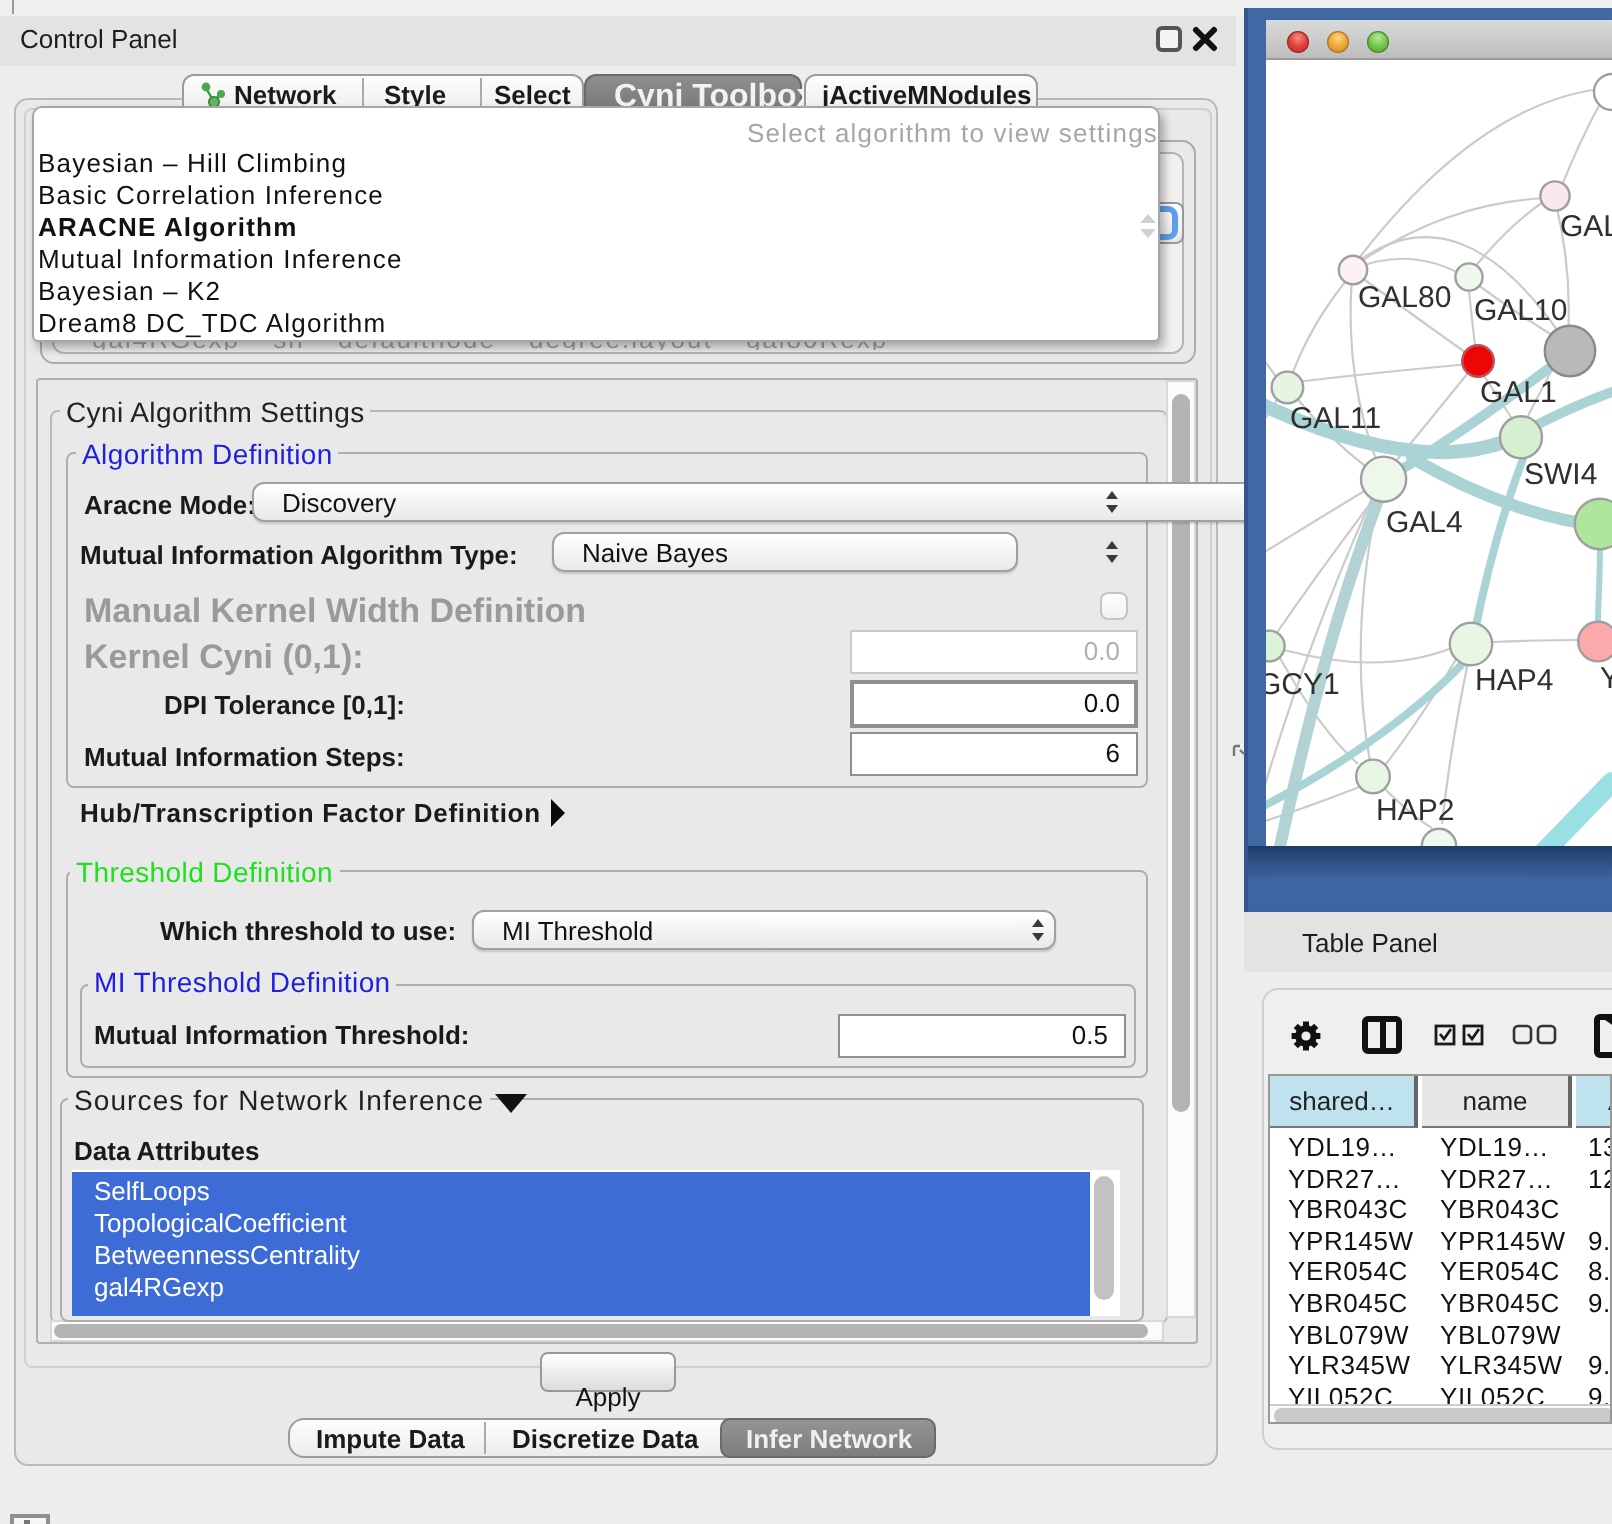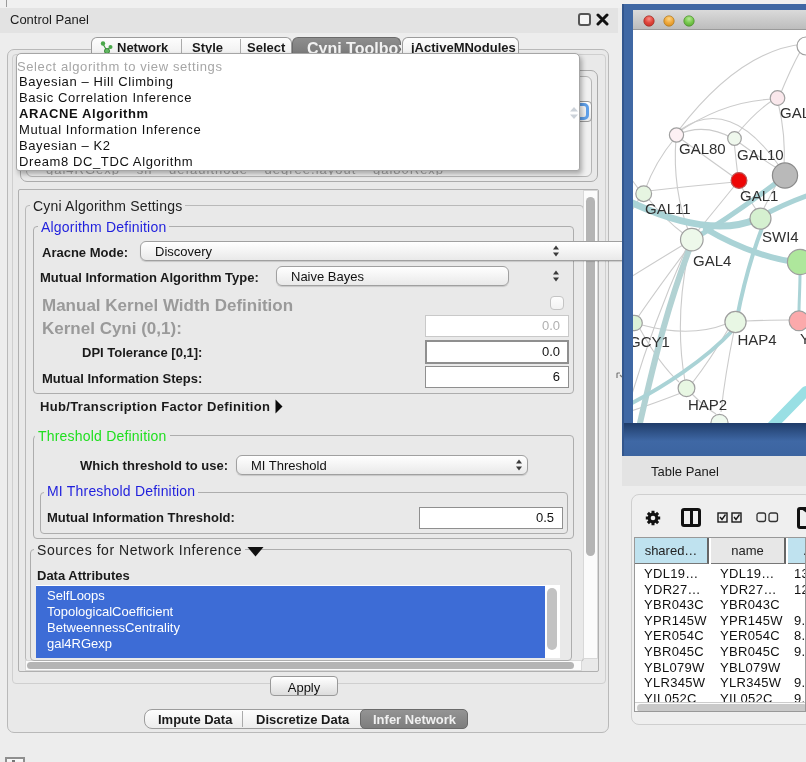--- a/index.html
+++ b/index.html
@@ -75,21 +75,21 @@
 <div class="abs" style="left:583px;top:190px;width:15px;height:469px;background:#fbfbfb;border:1px solid #d8d8d8;"></div>
 <div class="abs" style="left:586px;top:197px;width:9px;height:359px;background:#b4b4b4;border-radius:5px;"></div>
 
 <div class="abs" style="left:25px;top:660px;width:557px;height:11px;background:#fbfbfb;border:1px solid #d8d8d8;"></div>
 <div class="abs" style="left:27px;top:662px;width:547px;height:7px;background:#b4b4b4;border-radius:4px;"></div>
 
 <div class="gbox" style="left:33px;top:226px;width:541px;height:168px;"></div>
 <div class="gtitle" style="left:38px;top:219px;color:#1f1fdd;">Algorithm Definition</div>
 
 <div class="lbl" style="left:42px;top:245px;">Aracne Mode:</div>
-<div class="combo" style="left:140px;top:241px;width:503px;height:20px;">
+<div class="combo" style="left:126px;top:241px;width:503px;height:20px;">
   <span class="ctext">Discovery</span>
 </div>
 <svg class="carr" style="left:553px;top:245px;" width="6" height="12" viewBox="0 0 6 12">
   <path d="M3 0.5 L6 4.5 L0 4.5 Z" fill="#3a3a3a"></path>
     <path d="M3 11.5 L6 7.5 L0 7.5 Z" fill="#3a3a3a"></path>
 </svg>
 
 <div class="lbl" style="left:40px;top:270px;">Mutual Information Algorithm Type:</div>
 <div class="combo" style="left:276px;top:266px;width:233px;height:20px;">
   <span class="ctext">Naive Bayes</span>
@@ -141,34 +141,34 @@
 </svg>
 
 <div class="lbl" style="left:37px;top:568px;">Data Attributes</div>
 
 <div class="abs" style="left:36px;top:585px;width:524px;height:73px;background:#fff;overflow:hidden;">
   <div class="abs" style="left:0;top:1px;width:509px;height:72px;background:#3d6cd6;"></div>
   <div class="abs" style="left:11px;top:3px;font-size:13px;color:#fff;line-height:16px;">SelfLoops<br>TopologicalCoefficient<br>BetweennessCentrality<br>gal4RGexp</div>
   <div class="abs" style="left:511px;top:3px;width:10px;height:62px;background:#c2c2c2;border-radius:5px;"></div>
 </div>
 
-<div class="abs" style="left:270px;top:676px;width:68px;height:20px;background:linear-gradient(#ffffff,#dcdcdc);border:1px solid #999;border-radius:4px;text-align:center;font-size:13px;color:#111;padding-top:3px;">Apply</div>
+<div class="abs" style="left:270px;top:676px;width:68px;height:20px;background:linear-gradient(#ffffff,#dcdcdc);border:1px solid #999;border-radius:4px;text-align:center;font-size:13px;color:#111;padding-top:14px;">Apply</div>
 
 <div class="abs" style="left:144px;top:709px;width:324px;height:20px;background:linear-gradient(#fdfdfd,#ececec);border:1px solid #9c9c9c;border-radius:8px;"></div>
 <div class="abs" style="left:242px;top:711px;width:1px;height:16px;background:#aaa;"></div>
 <div class="abs lbl" style="left:158px;top:712px;font-weight:600;">Impute Data</div>
 <div class="abs lbl" style="left:256px;top:712px;font-weight:600;">Discretize Data</div>
 <div class="abs" style="left:360px;top:709px;width:108px;height:20px;background:linear-gradient(#949494,#7d7d7d);border:1px solid #6a6a6a;border-radius:5px;"></div>
 <div class="abs" style="left:373px;top:712px;font-weight:600;font-size:13px;color:#f0f0f0;">Infer Network</div>
 
 <div class="abs" style="left:5px;top:757px;width:20px;height:10px;border:2px solid #8f8f8f;background:linear-gradient(#fafafa,#ececec);"></div>
 <div class="abs" style="left:12px;top:760px;width:3px;height:2px;background:#777;"></div>
 
 <div class="abs" style="left:16px;top:53px;width:564px;height:118px;background:#fff;border:1px solid #a6a6a6;border-radius:5px 5px 3px 3px;box-shadow:2px 3px 5px rgba(0,0,0,0.3);font-size:13px;letter-spacing:0.6px;color:#111;">
-  <div style="position:absolute;left:0;top:5px;width:100%;text-align:left;color:#a6a6a6;">Select algorithm to view settings</div>
+  <div style="position:absolute;left:0;top:5px;width:100%;text-align:right;color:#a6a6a6;">Select algorithm to view settings</div>
   <svg style="position:absolute;right:1px;top:53px;" width="8" height="12" viewBox="0 0 8 12">
     <path d="M4 0 L8 4.5 L0 4.5 Z" fill="#ccd2d9"></path>
       <path d="M4 12 L8 7.5 L0 7.5 Z" fill="#ccd2d9"></path>
   </svg>
   <div style="position:absolute;left:2px;top:20px;line-height:16px;">
     Bayesian – Hill Climbing<br>
     Basic Correlation Inference<br>
     <b>ARACNE Algorithm</b><br>
     Mutual Information Inference<br>
     Bayesian – K2<br>

